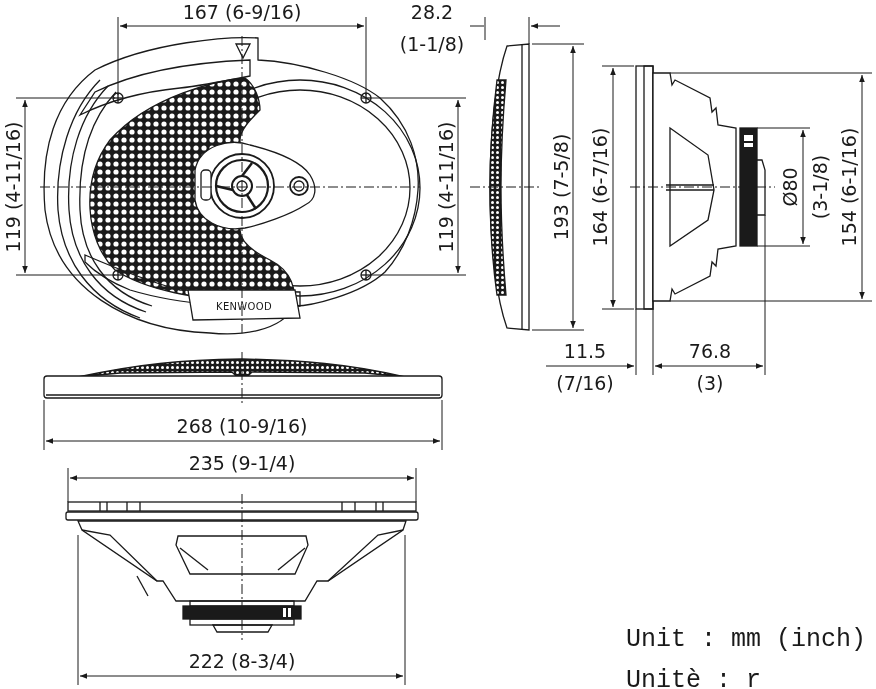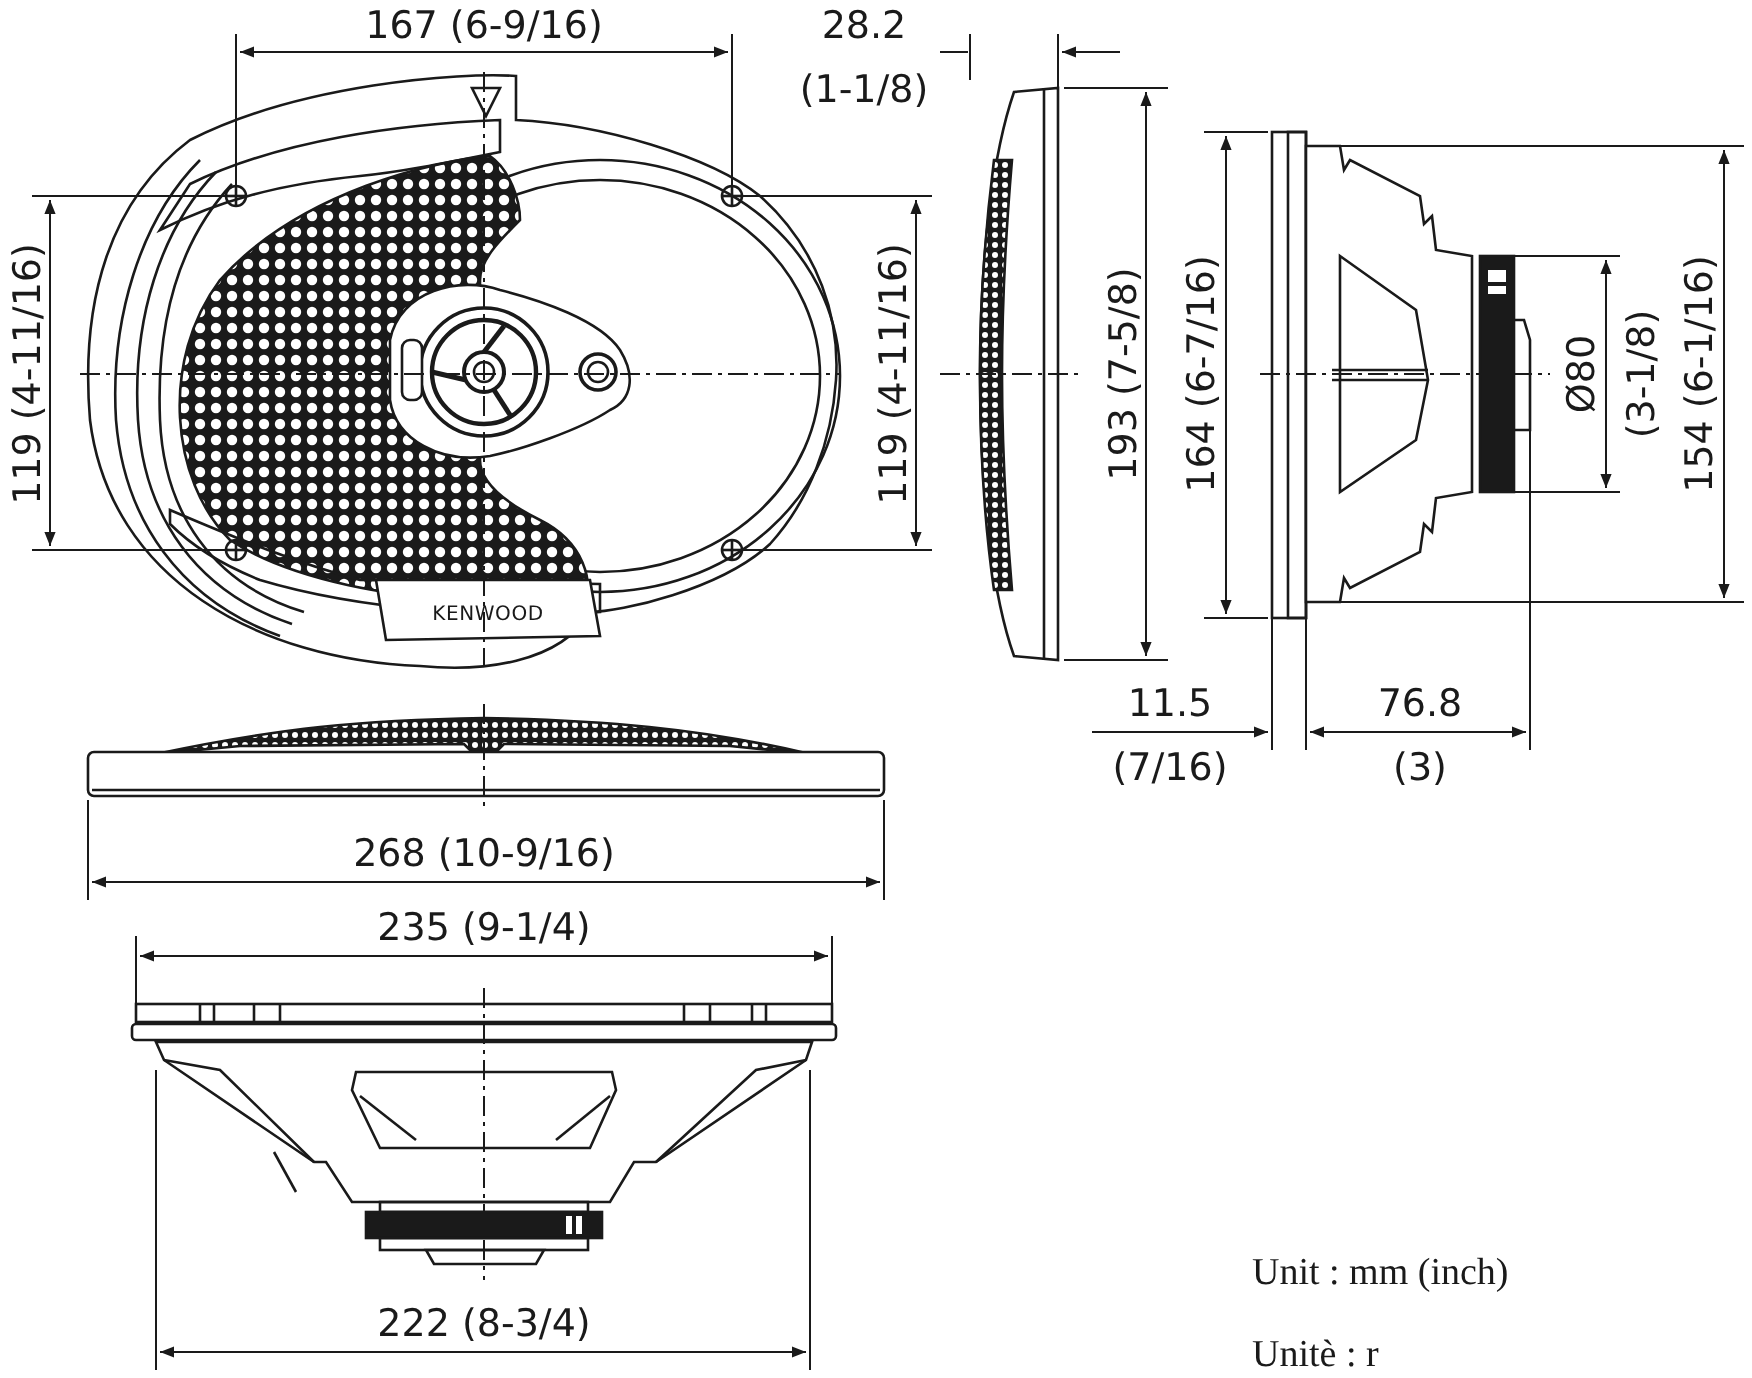--- a/index.html
+++ b/index.html
@@ -1,20 +1,20 @@
 <!DOCTYPE html>
 <html><head>
 <meta charset="utf-8">
 <style>
   html, body { margin: 0; padding: 0; background: #ffffff; }
   body { width: 876px; height: 689px; overflow: hidden; position: relative; font-family: "DejaVu Sans", sans-serif; color: #1a1a1a; }
   svg { position: absolute; left: 0; top: 0; }
   .dim { font-family: "DejaVu Sans", sans-serif; font-size: 19px; fill: #1a1a1a; }
   .brand { font-family: "DejaVu Sans", sans-serif; font-size: 10px; fill: #1a1a1a; letter-spacing: 0.3px; }
-  .unit { position: absolute; left: 626px; font-family: Liberation Serif, serif; font-size: 19px; color: #1a1a1a; line-height: 1; }
+  .unit { position: absolute; left: 626px; font-family: Liberation Mono, monospace; font-size: 25px; color: #1a1a1a; line-height: 1; }
 </style>
 </head>
 <body>
 
 <svg width="876" height="689" viewBox="0 0 876 689">
   <defs>
     <marker id="arr" viewBox="0 0 10 10" refX="10" refY="5" markerWidth="9" markerHeight="7" orient="auto-start-reverse" markerUnits="userSpaceOnUse">
       <path d="M0,1 L10,5 L0,9 z" fill="#1a1a1a"></path>
     </marker>
     <pattern id="dots" x="0" y="0" width="8" height="8" patternUnits="userSpaceOnUse">

